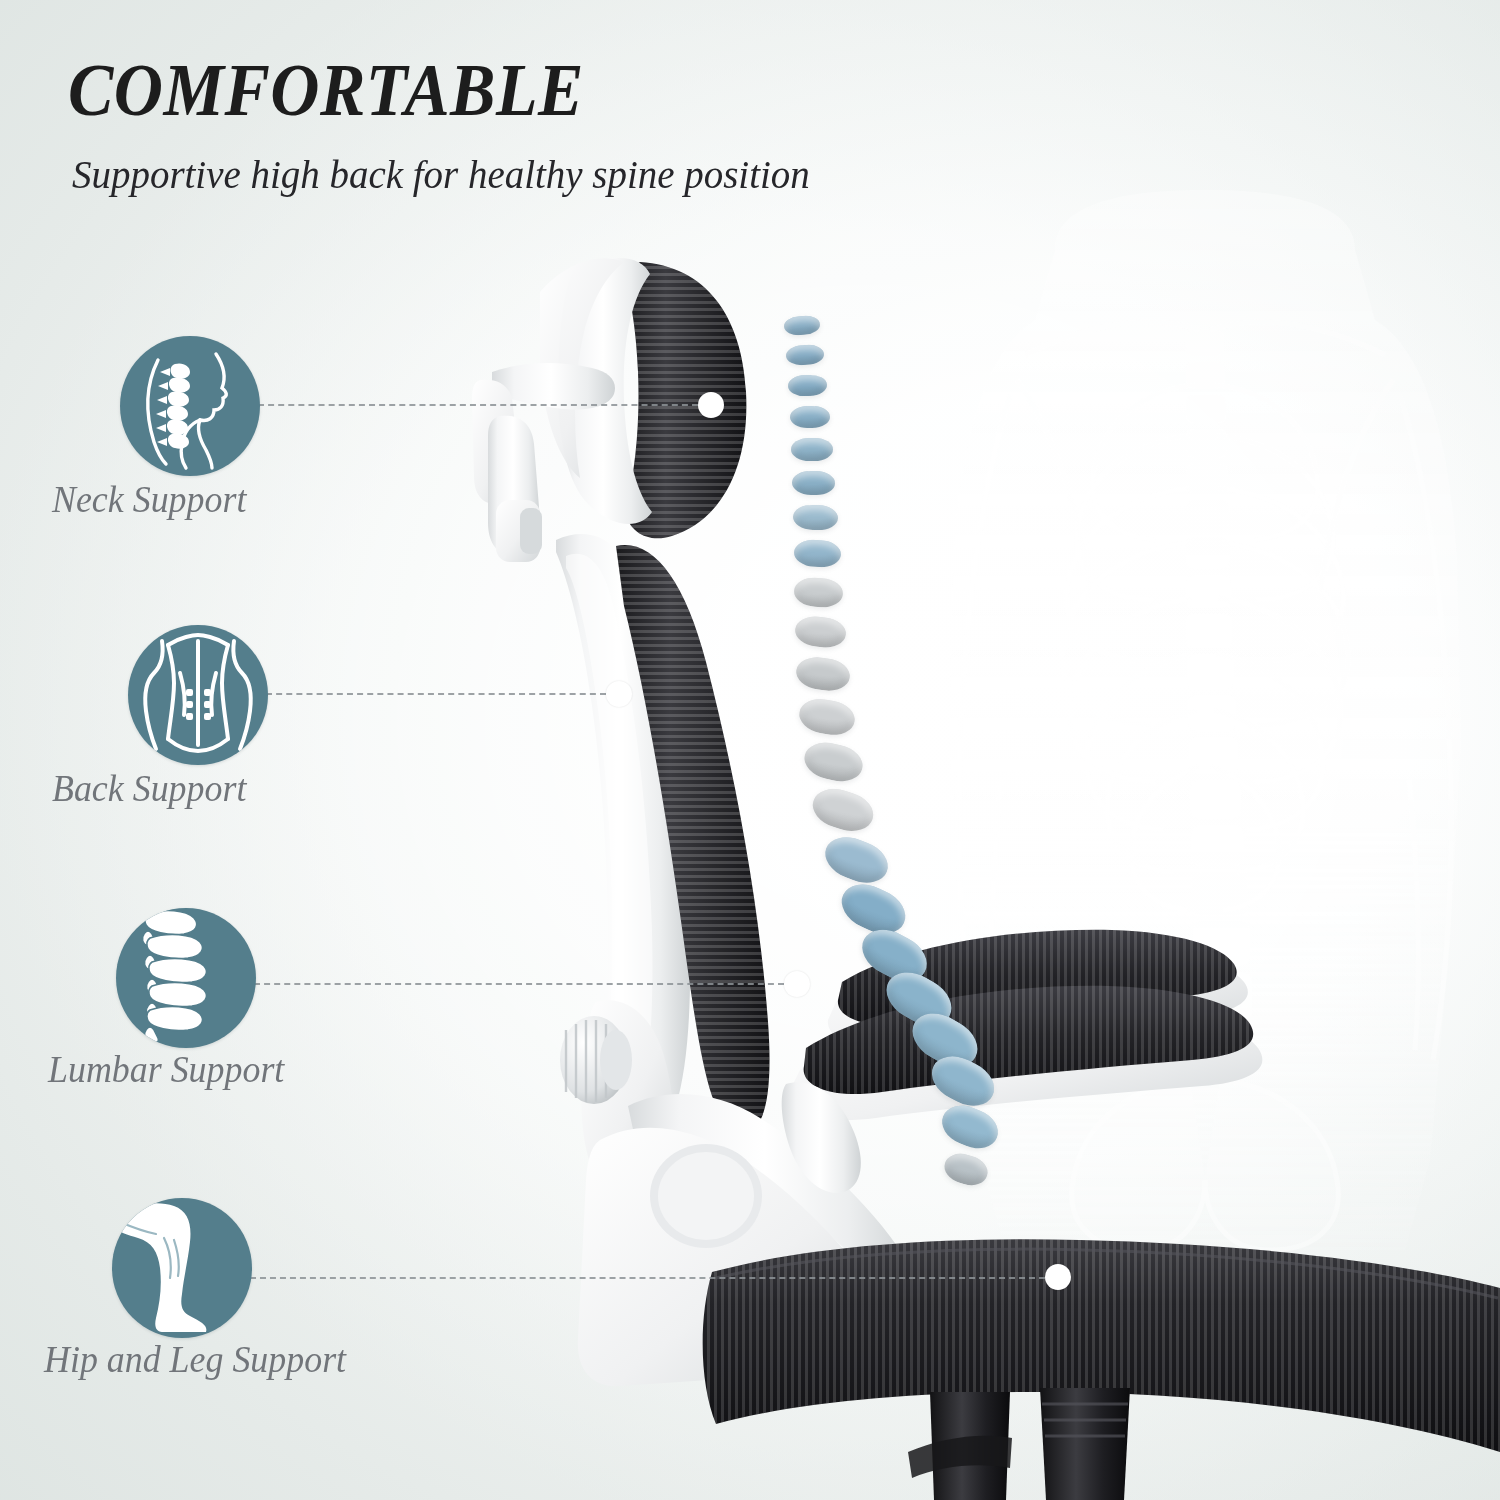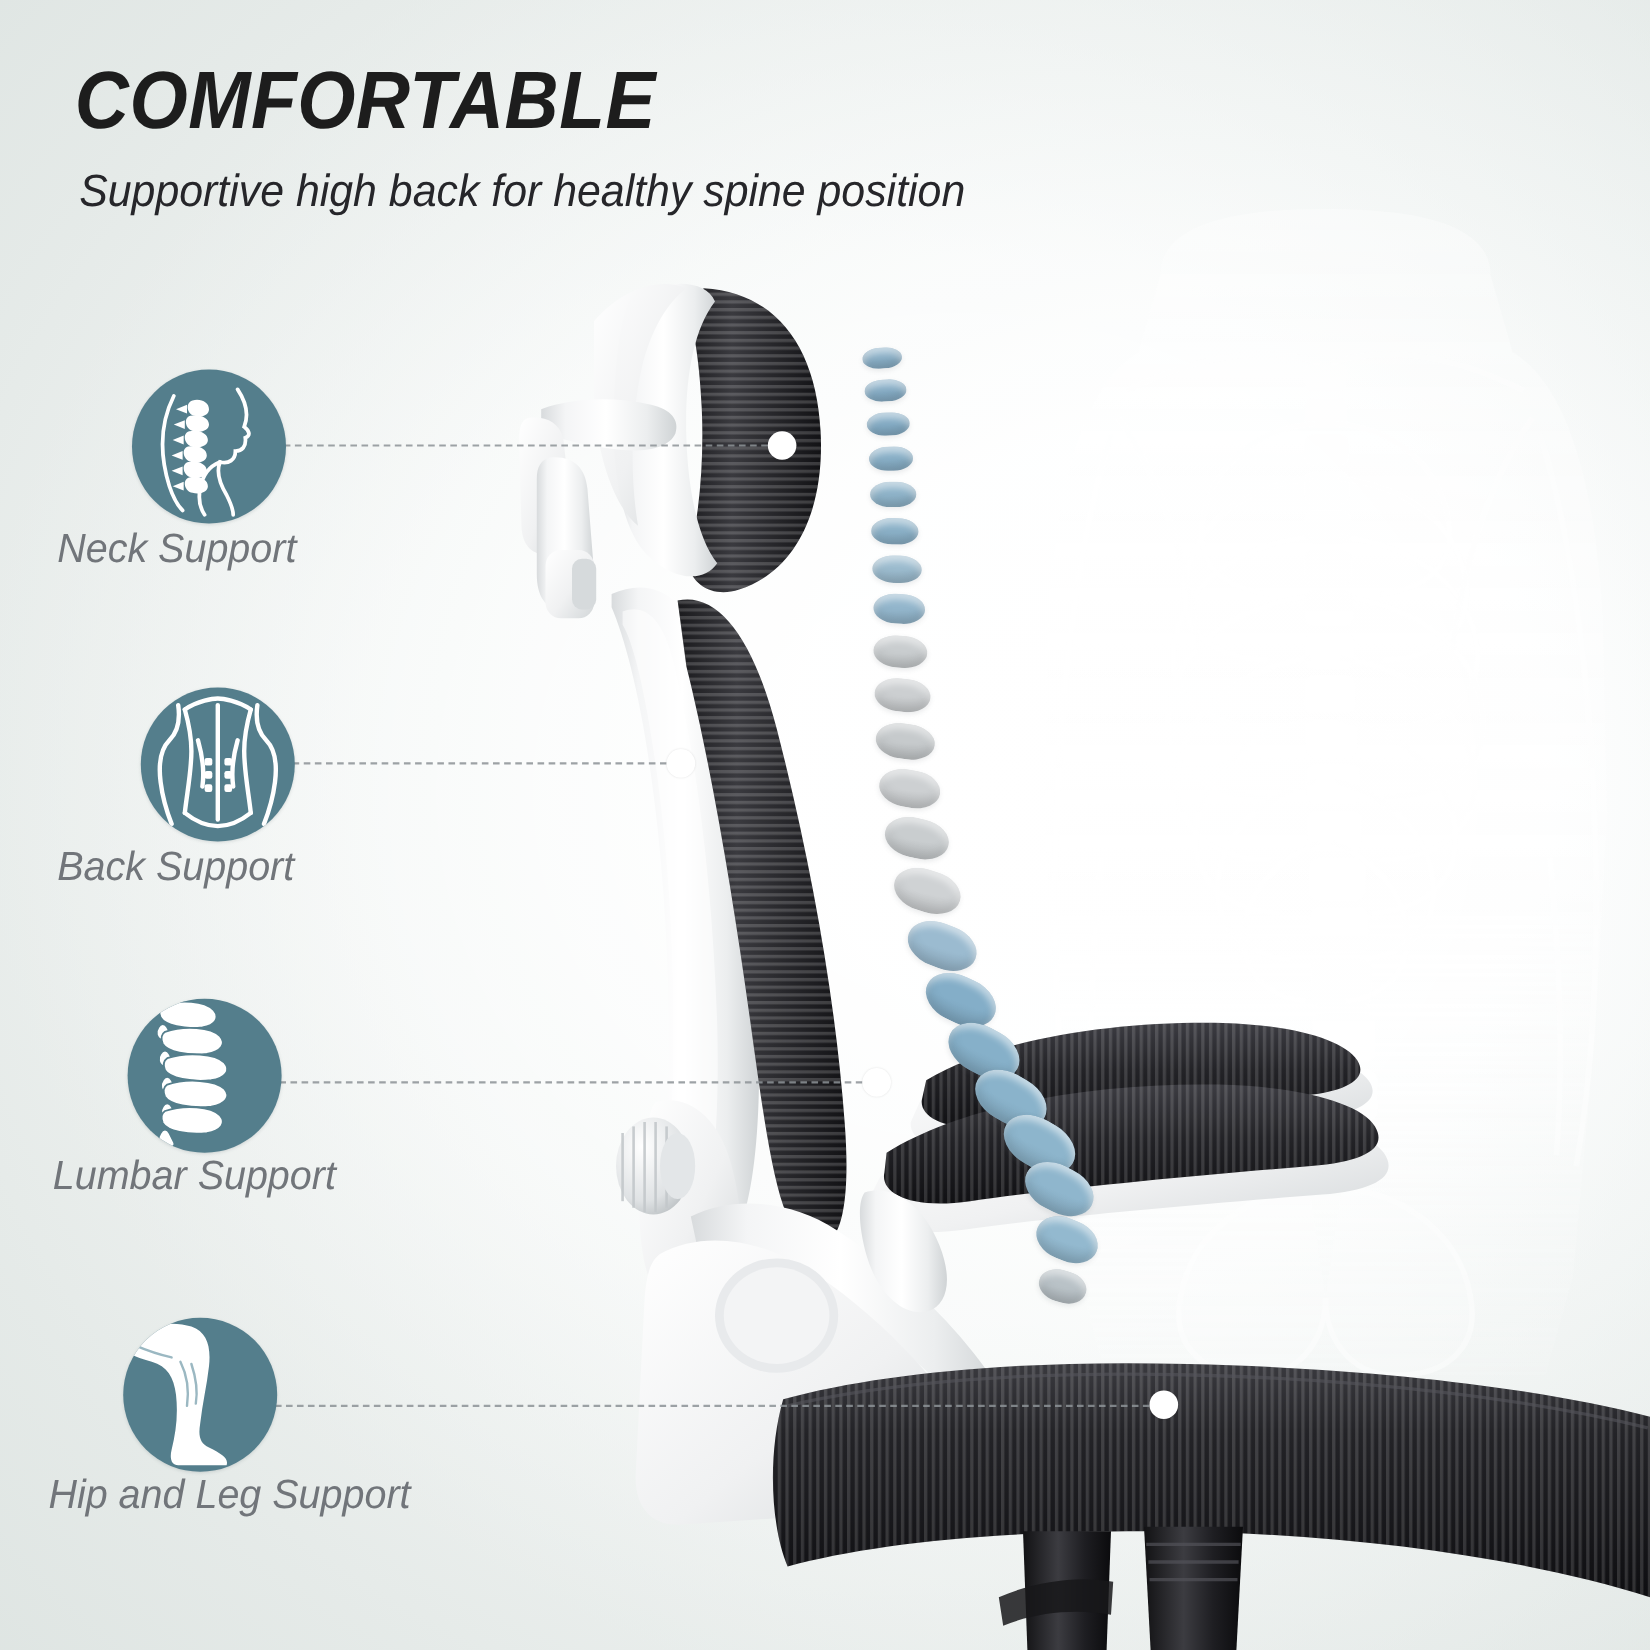--- a/index.html
+++ b/index.html
@@ -5,21 +5,21 @@
   html, body {
     margin: 0;
     padding: 0;
     background: #ffffff;
   }
   #canvas {
     position: relative;
     width: 1500px;
     height: 1500px;
     overflow: hidden;
-    font-family: Liberation Sans, sans-serif;
+    font-family: Liberation Serif, serif;
     background:
       radial-gradient(ellipse 1100px 900px at 72% 46%, #ffffff 0%, #fdfefe 32%, #f4f7f6 62%, #eaeeec 100%),
       linear-gradient(135deg, #eef2f0 0%, #f6f8f7 28%, #ffffff 55%, #f1f4f3 100%);
   }
   
   .bg-vignette {
     position: absolute; inset: 0;
     background: radial-gradient(ellipse 1250px 1150px at 58% 48%, rgba(255,255,255,0.95) 0%, rgba(255,255,255,0.45) 42%, rgba(221,228,226,0.38) 78%, rgba(210,219,216,0.5) 100%);
     pointer-events: none;
   }

